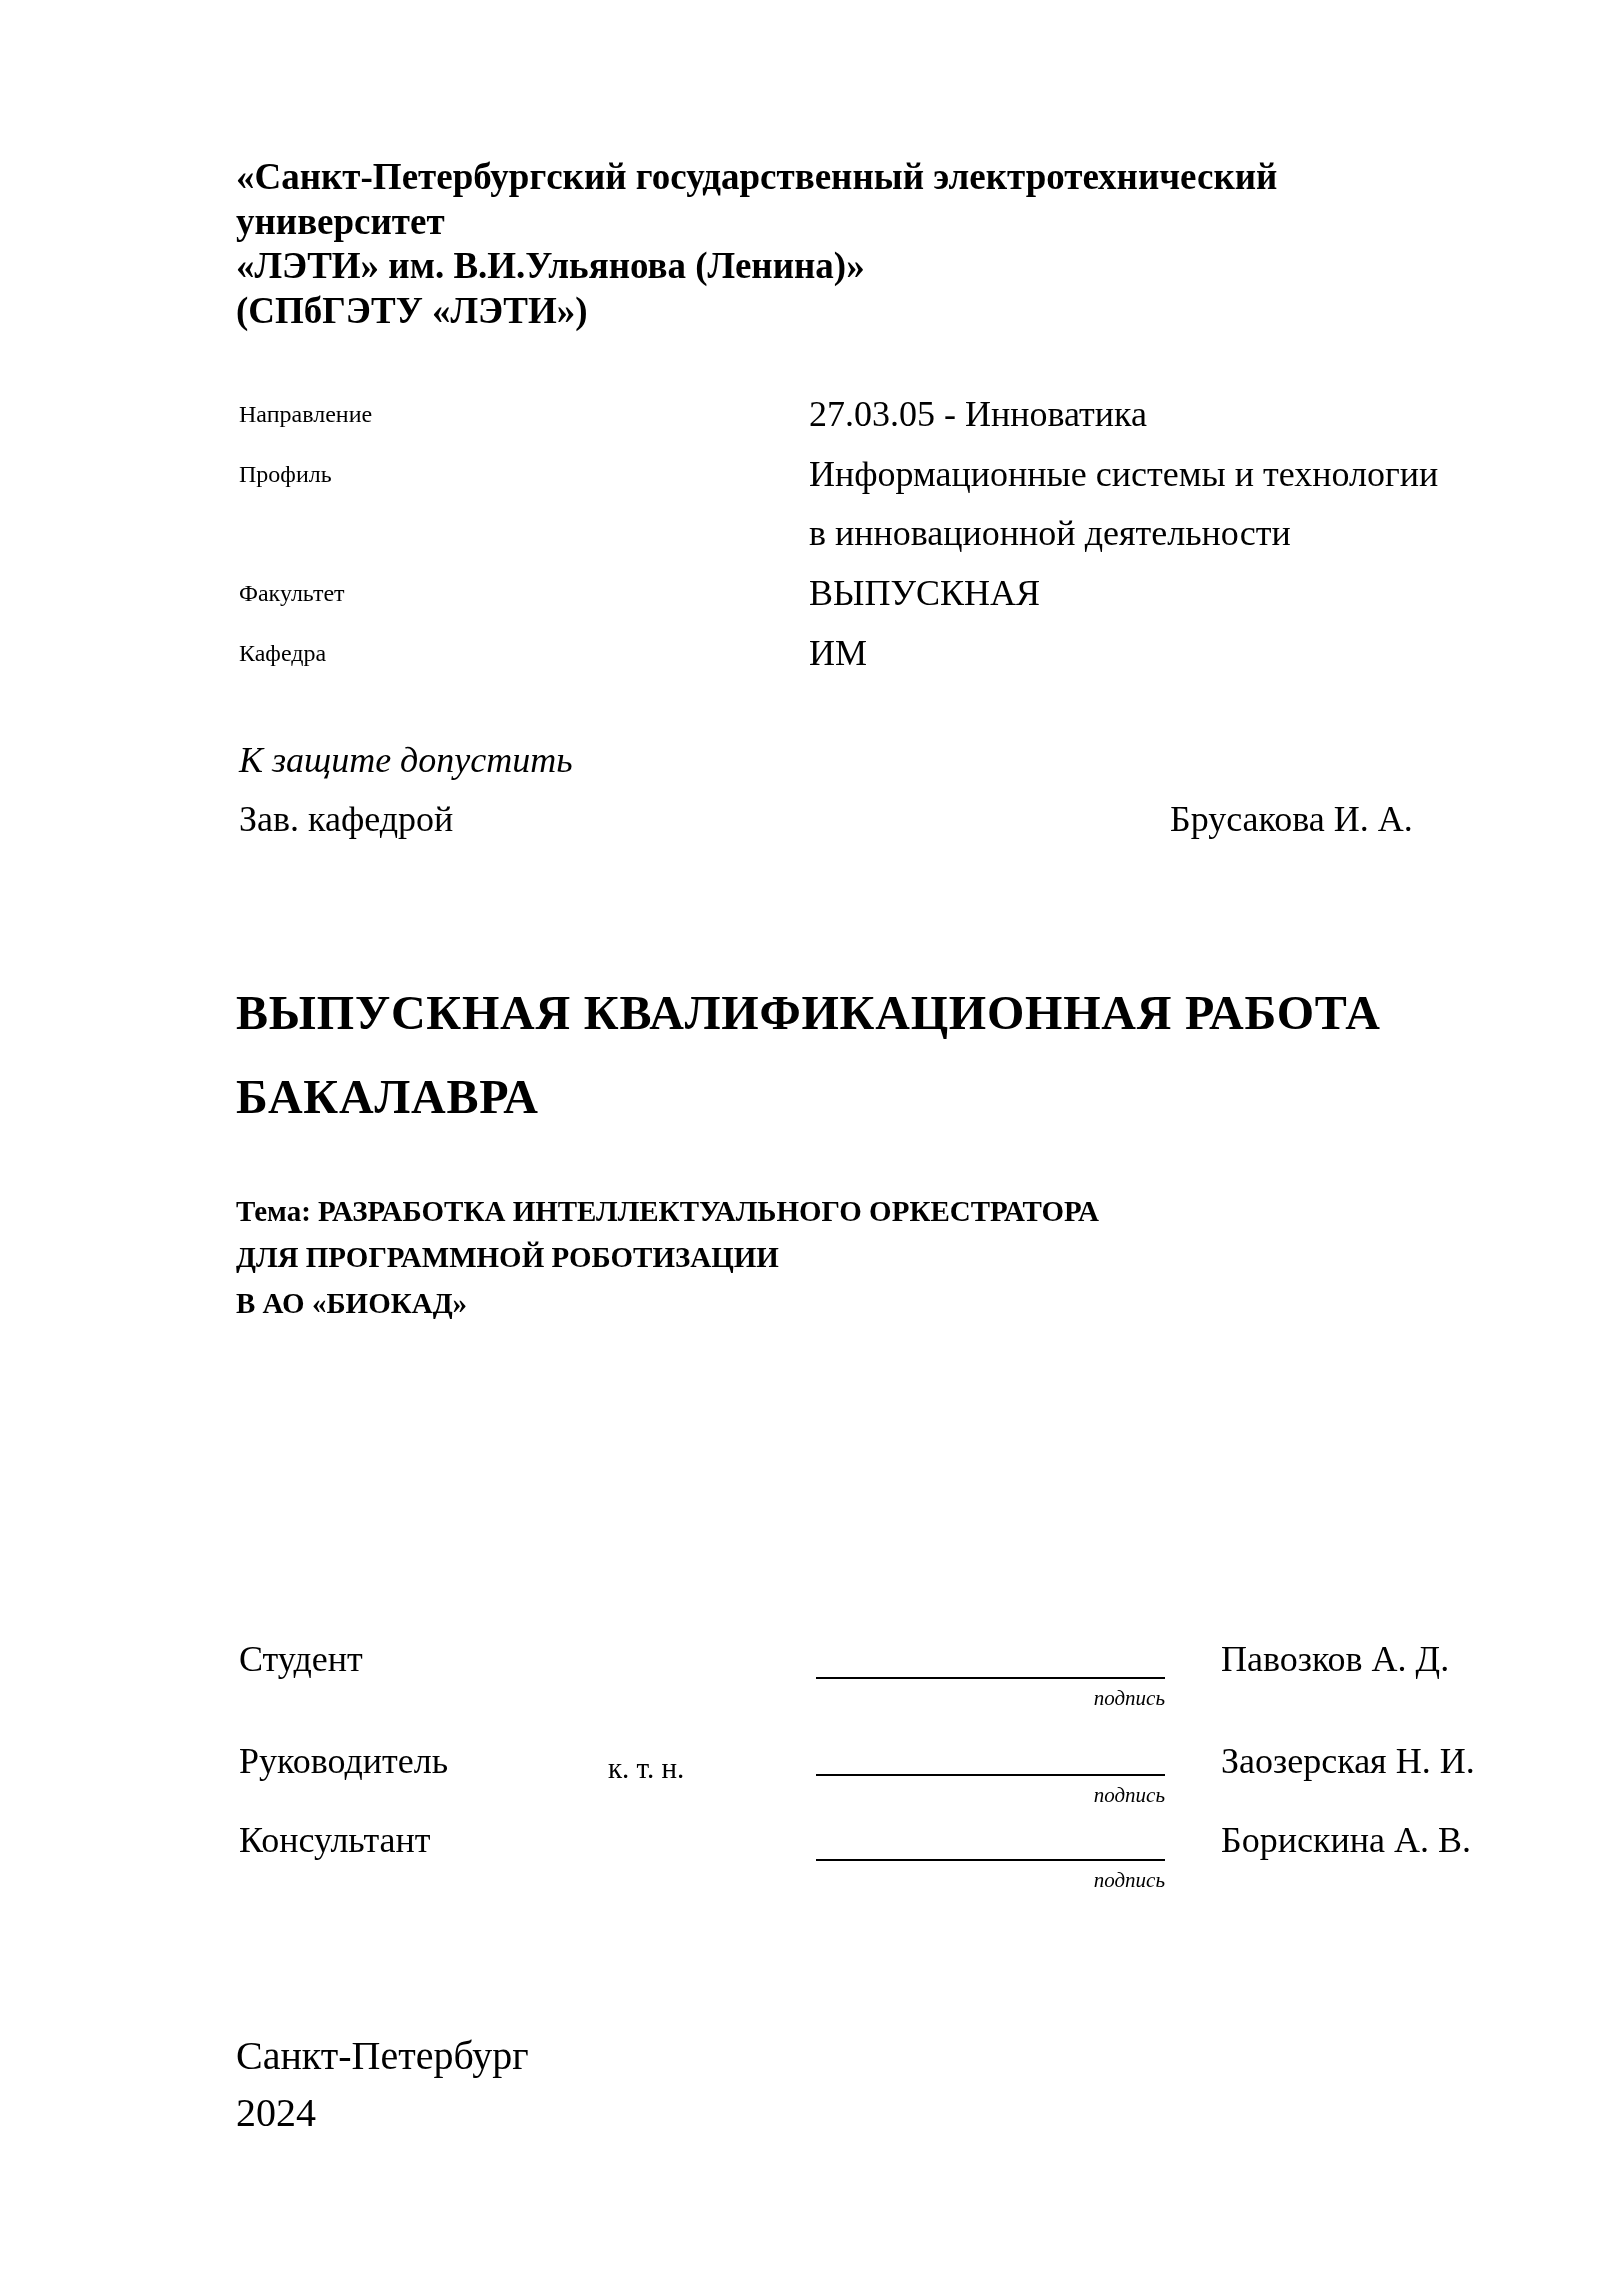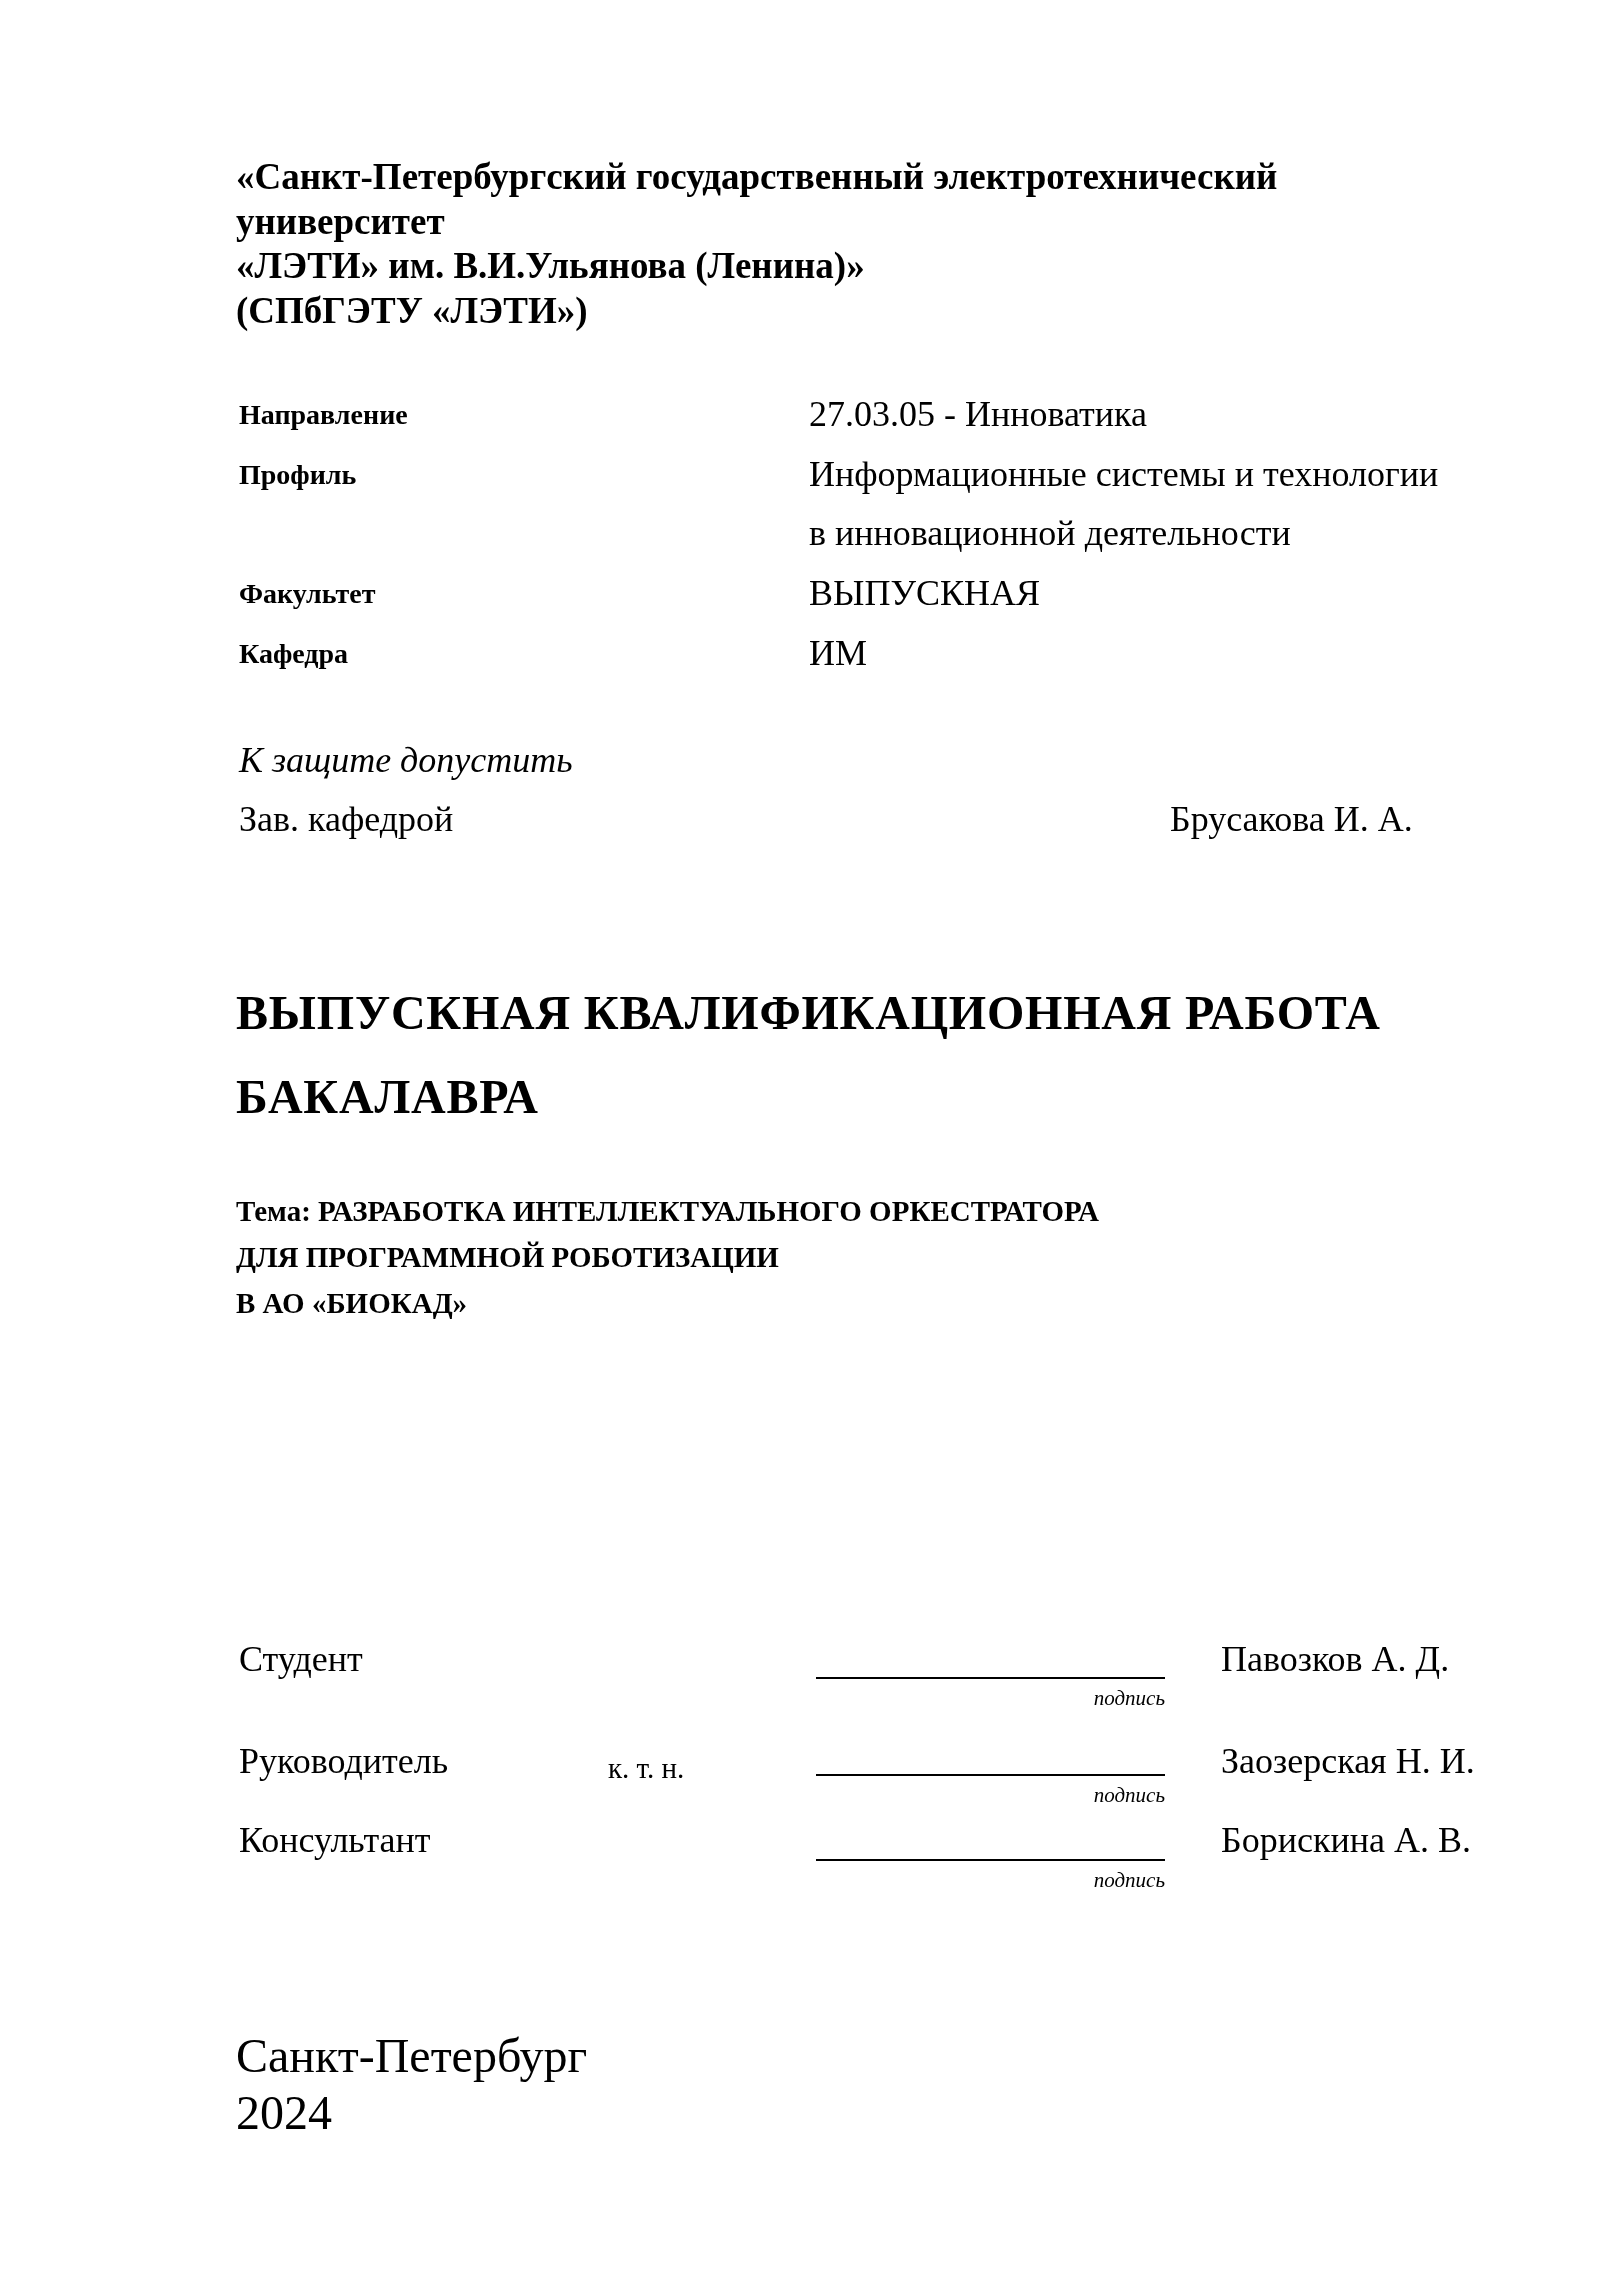--- a/index.html
+++ b/index.html
@@ -26,23 +26,23 @@
     white-space: nowrap;
   }
   .header-line {
     font-size: 37px;
     line-height: 45px;
     font-weight: bold;
   }
   .label-col {
     position: absolute;
     left: 239px;
-    font-size: 28px;
+    font-size: 24px;
     line-height: 41px;
-    font-weight: bold;
+    font-weight: normal;
     white-space: nowrap;
   }
   .value-col {
     position: absolute;
     left: 809px;
     font-size: 36px;
     line-height: 41px;
     white-space: nowrap;
   }
   .plain {
@@ -93,21 +93,21 @@
     font-style: italic;
   }
   .sig-name {
     position: absolute;
     left: 1221px;
     font-size: 36px;
     line-height: 41px;
     white-space: nowrap;
   }
   .footer-line {
-    font-size: 48px;
+    font-size: 40px;
     line-height: 41px;
   }
 </style>
 </head>
 <body>
 
 <div class="page">
 
   <div>
     <div class="center-line header-line" style="top:154px">«Санкт-Петербургский государственный электротехнический</div>

